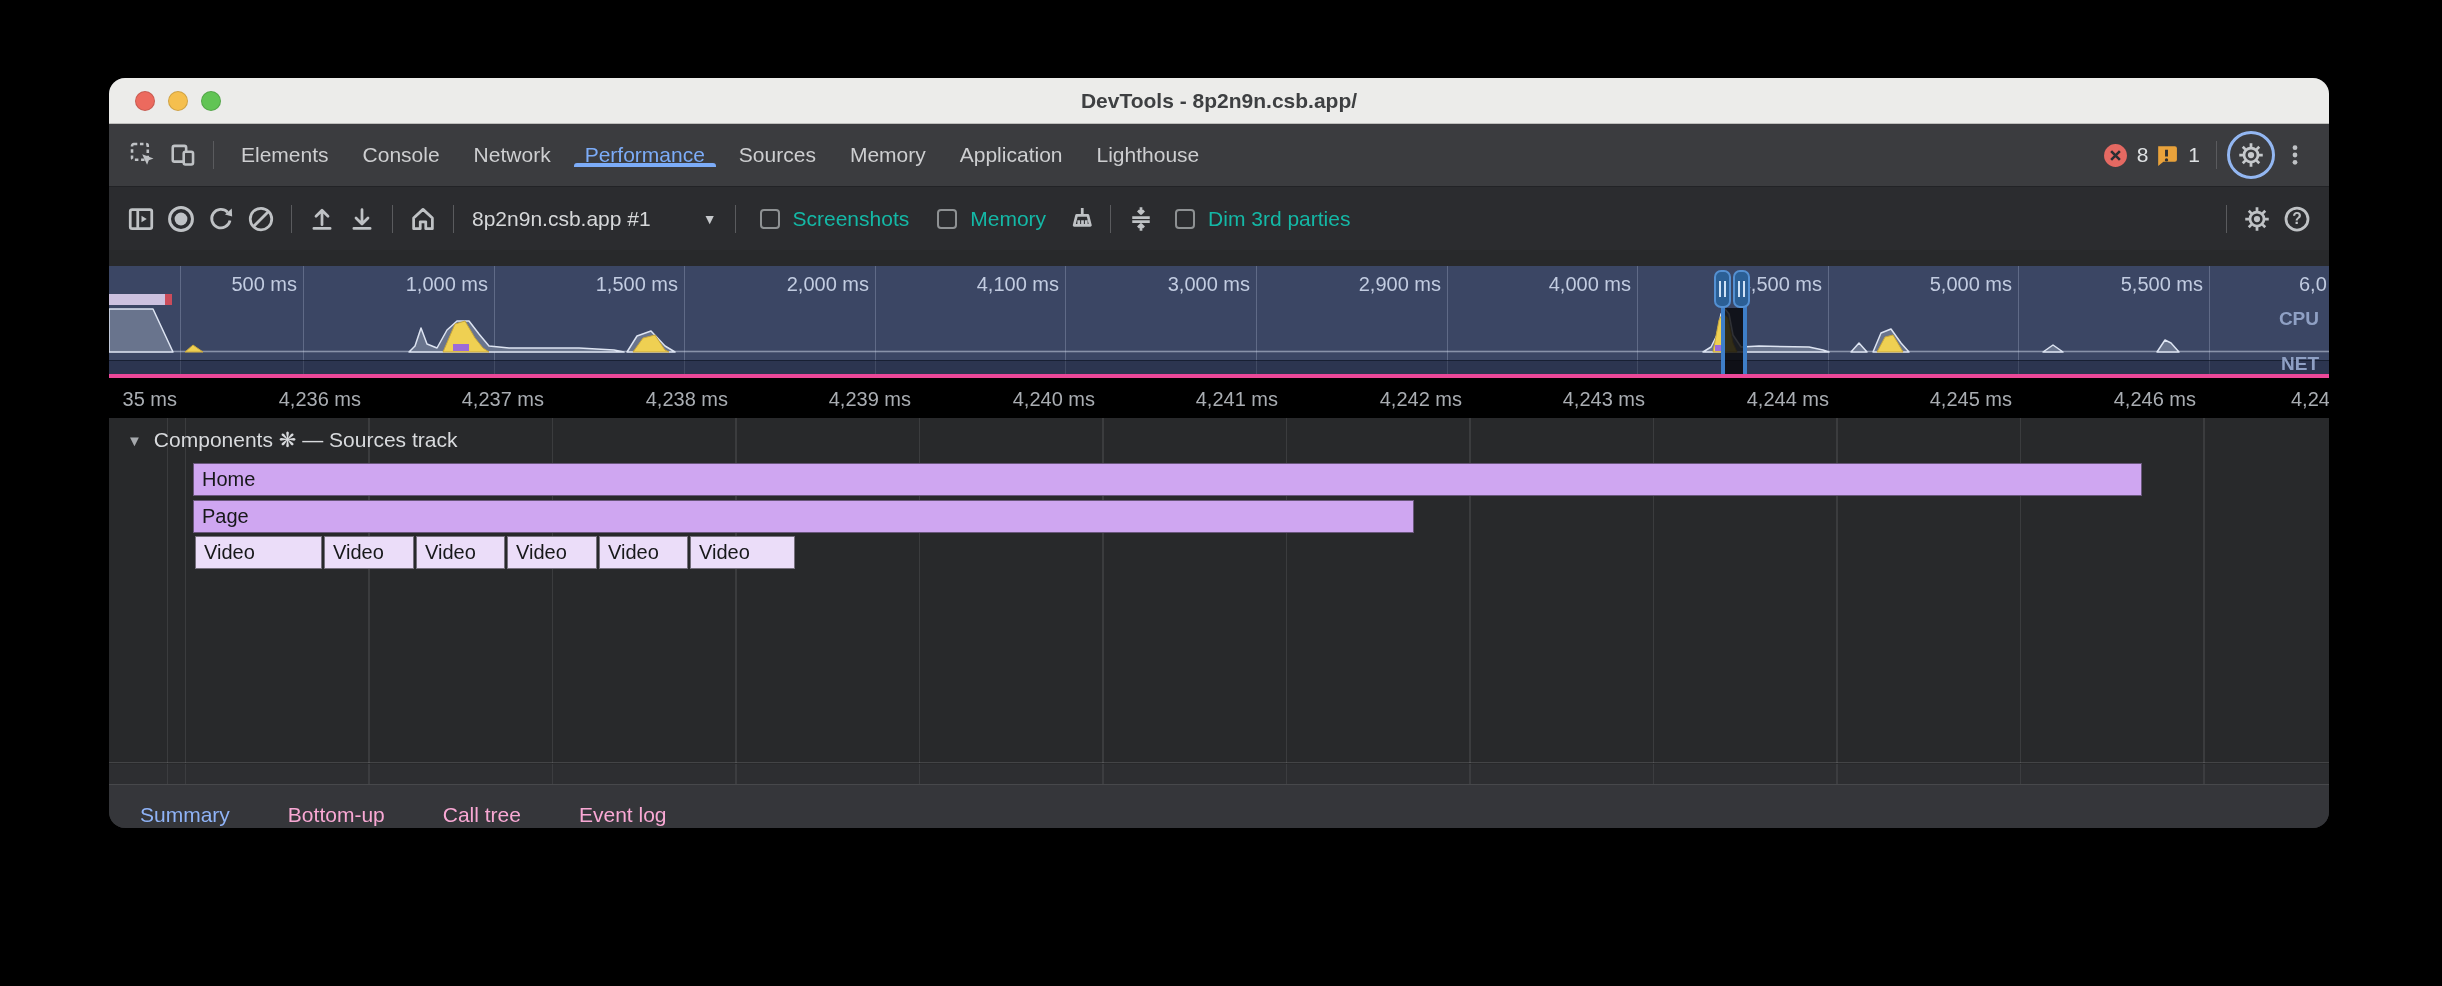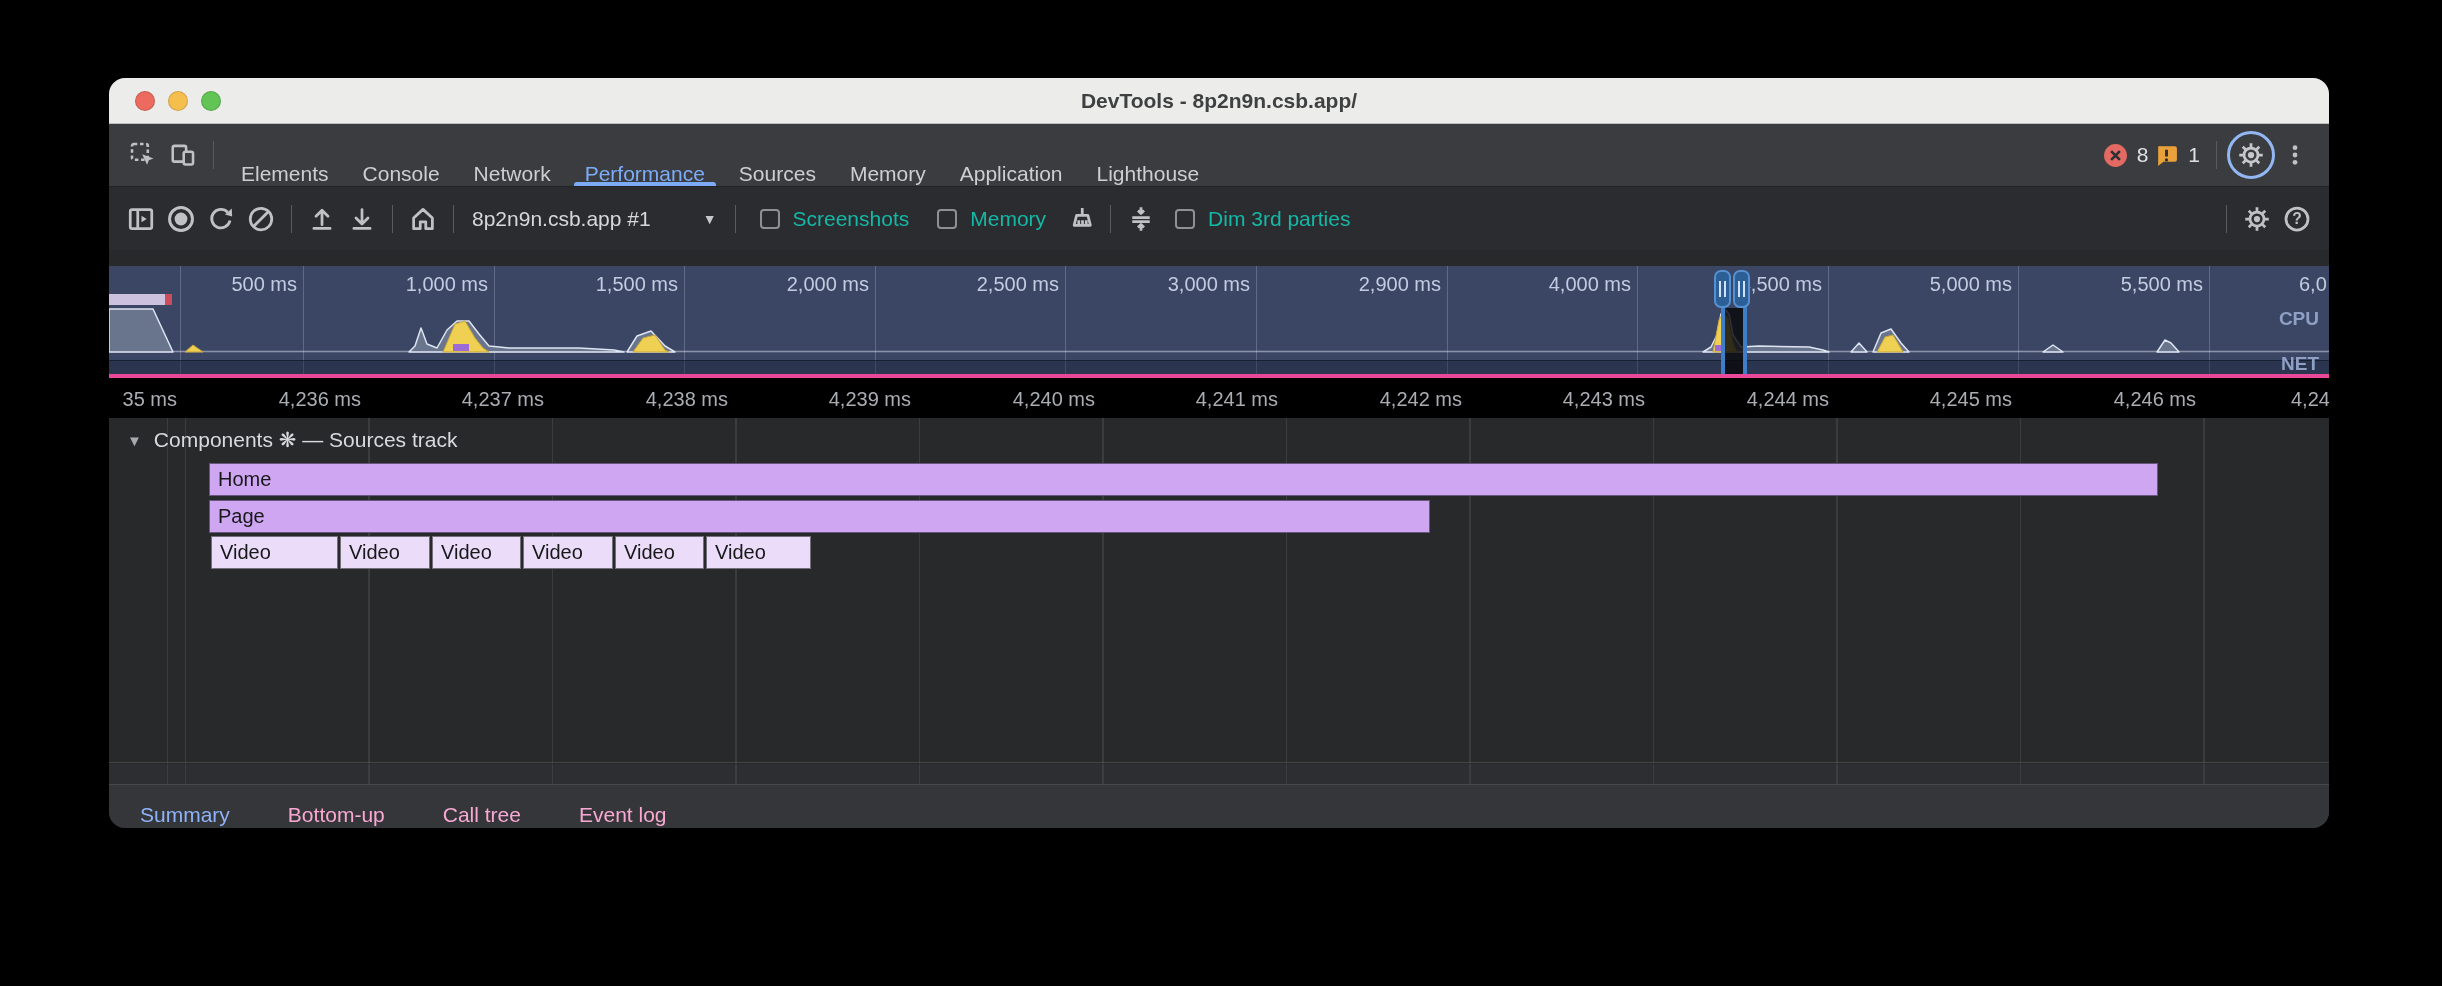--- a/index.html
+++ b/index.html
@@ -20,21 +20,21 @@
     display:flex; align-items:center; justify-content:center;
     border-bottom:1px solid #BFBFBD;
   }
   .lights { position:absolute; left:26px; top:13px; display:flex; gap:13px; }
   .light { width:20px; height:20px; border-radius:50%; border:1px solid rgba(0,0,0,.15); }
   .light.red { background:#EC6A5E; } .light.yellow { background:#F5BF4E; } .light.green { background:#61C454; }
   .wtitle { font-size:21px; font-weight:bold; color:#3E4042; }
 
   
   .tabbar {
-    height:62px; background:#3B3C3F; display:flex; align-items:flex-end;
+    height:62px; background:#3B3C3F; display:flex; align-items:center;
     padding:0 14px; position:relative; color:#C2C5C8;
   }
   .icon-btn { width:40px; height:40px; align-self:center; display:flex; align-items:center; justify-content:center; border-radius:4px; color:#BFC2C5; }
   .vdiv { width:1px; height:28px; background:#5A5B5E; align-self:center; margin:0 10px; }
   .tab { display:flex; align-items:center; padding:0 17px; font-size:21px; color:#CDCED0; position:relative; }
   .tab.selected { color:var(--accent,#7CACF8); }
   .tab.selected::after { content:""; position:absolute; left:6px; right:6px; bottom:0; height:4px; border-radius:3px 3px 0 0; background:var(--accent,#7CACF8); }
   .spacer { flex:1; }
   .badge-group { display:flex; align-items:center; gap:9px; align-self:center; font-size:21px; color:#DEE1E3; margin-right:6px; }
   .gear-ring { width:48px; height:48px; border-radius:50%; border:3px solid #93B7F2; display:flex; align-items:center; justify-content:center; align-self:center; color:#C6C9CC; }
@@ -76,21 +76,21 @@
   .tracks-grid { position:absolute; left:0; right:0; top:0; height:345px;
     background-image:repeating-linear-gradient(to right, rgba(255,255,255,.09) 0 1px, transparent 1px 183.5px);
     background-position:76px 0; border-bottom:1px solid rgba(255,255,255,.13); }
   .tracks-foot { position:absolute; left:0; right:0; top:346px; height:20px; background:#2D2E31;
     background-image:repeating-linear-gradient(to right, rgba(255,255,255,.07) 0 1px, transparent 1px 183.5px);
     background-position:76px 0; }
   .track-header { position:absolute; left:0; top:7px; height:30px; display:flex; align-items:center; gap:12px;
     padding-left:18px; font-size:21px; color:#D8DADD; }
   .tri { font-size:15px; color:#A6A9AD; }
   .bar { position:absolute; height:33px; display:flex; align-items:center; padding-left:8px;
-    font-size:20px; color:#17181A; border:1px solid rgba(22,22,26,.55); white-space:nowrap; overflow:hidden;margin-left:16px; }
+    font-size:20px; color:#17181A; border:1px solid rgba(22,22,26,.55); white-space:nowrap; overflow:hidden; }
   .bar.main { background:var(--bar_main,#CFA6F1); }
   .bar.video { background:var(--bar_video,#EBDDF9); }
 
   
   .bottombar { height:60px; background:#35363A; border-top:1px solid #47484B; display:flex; align-items:stretch; padding:0 12px;gap:20px; }
   .btab { display:flex; align-items:center; padding:0 19px; font-size:21px; color:#f9a8d4; position:relative; }
   .btab.selected { color:#8FB3F7; }
   .btab.selected::after { content:""; position:absolute; left:4px; right:4px; bottom:2px; height:5px; border-radius:4px; background:var(--underline,#A8C7FA); }
 
   svg.ic { display:block; }
@@ -303,21 +303,21 @@
       <rect x="344" y="78" width="16" height="7" fill="#9C6BD8"></rect>
       <rect x="1606" y="79" width="10" height="6" fill="#9C6BD8"></rect>
     </svg>
 
     <div class="net-strip"></div>
 
     <span class="ov-tick" style="left:38px">500 ms</span>
     <span class="ov-tick" style="left:229px">1,000 ms</span>
     <span class="ov-tick" style="left:419px">1,500 ms</span>
     <span class="ov-tick" style="left:610px">2,000 ms</span>
-    <span class="ov-tick" style="left:800px">2,500 ms</span>
+    <span class="ov-tick" style="left:800px">4,100 ms</span>
     <span class="ov-tick" style="left:991px">3,000 ms</span>
     <span class="ov-tick" style="left:1182px">2,900 ms</span>
     <span class="ov-tick" style="left:1372px">4,000 ms</span>
     <span class="ov-tick" style="left:1563px">4,500 ms</span>
     <span class="ov-tick" style="left:1753px">5,000 ms</span>
     <span class="ov-tick" style="left:1944px">5,500 ms</span>
     <span class="ov-tick clip" style="left:2190px">6,0</span>
 
     <div class="side-label cpu-lab">CPU</div>
     <div class="side-label net-lab">NET</div>

